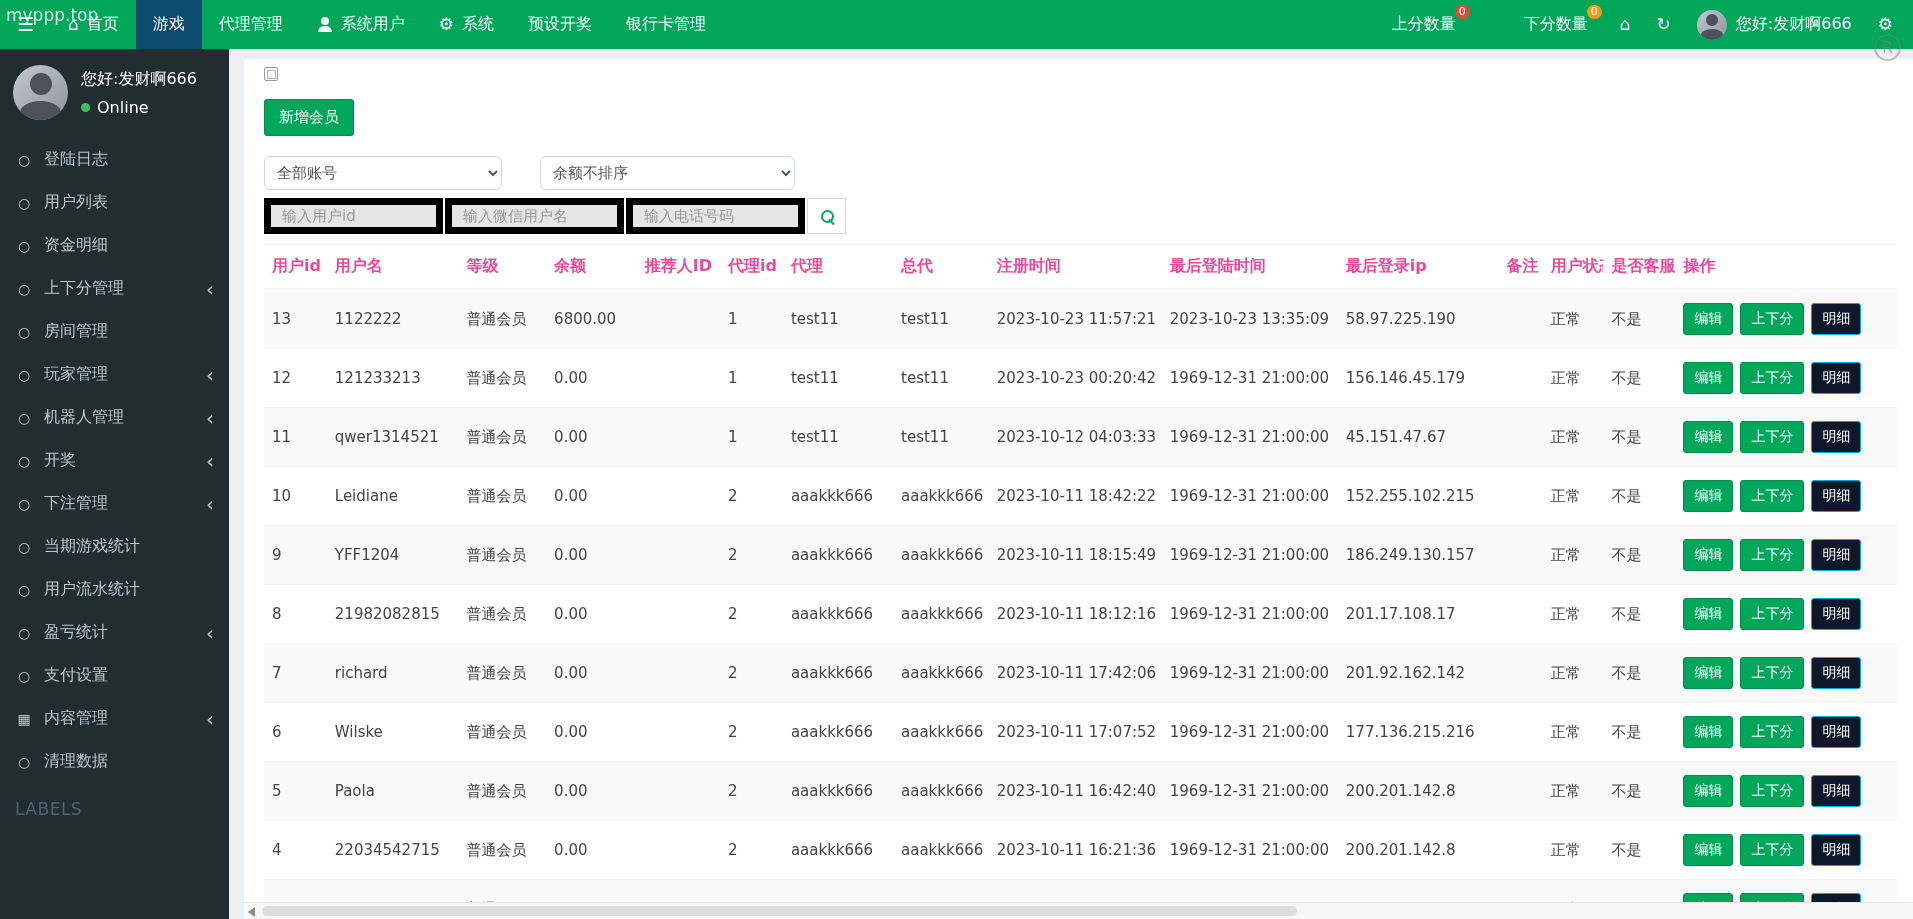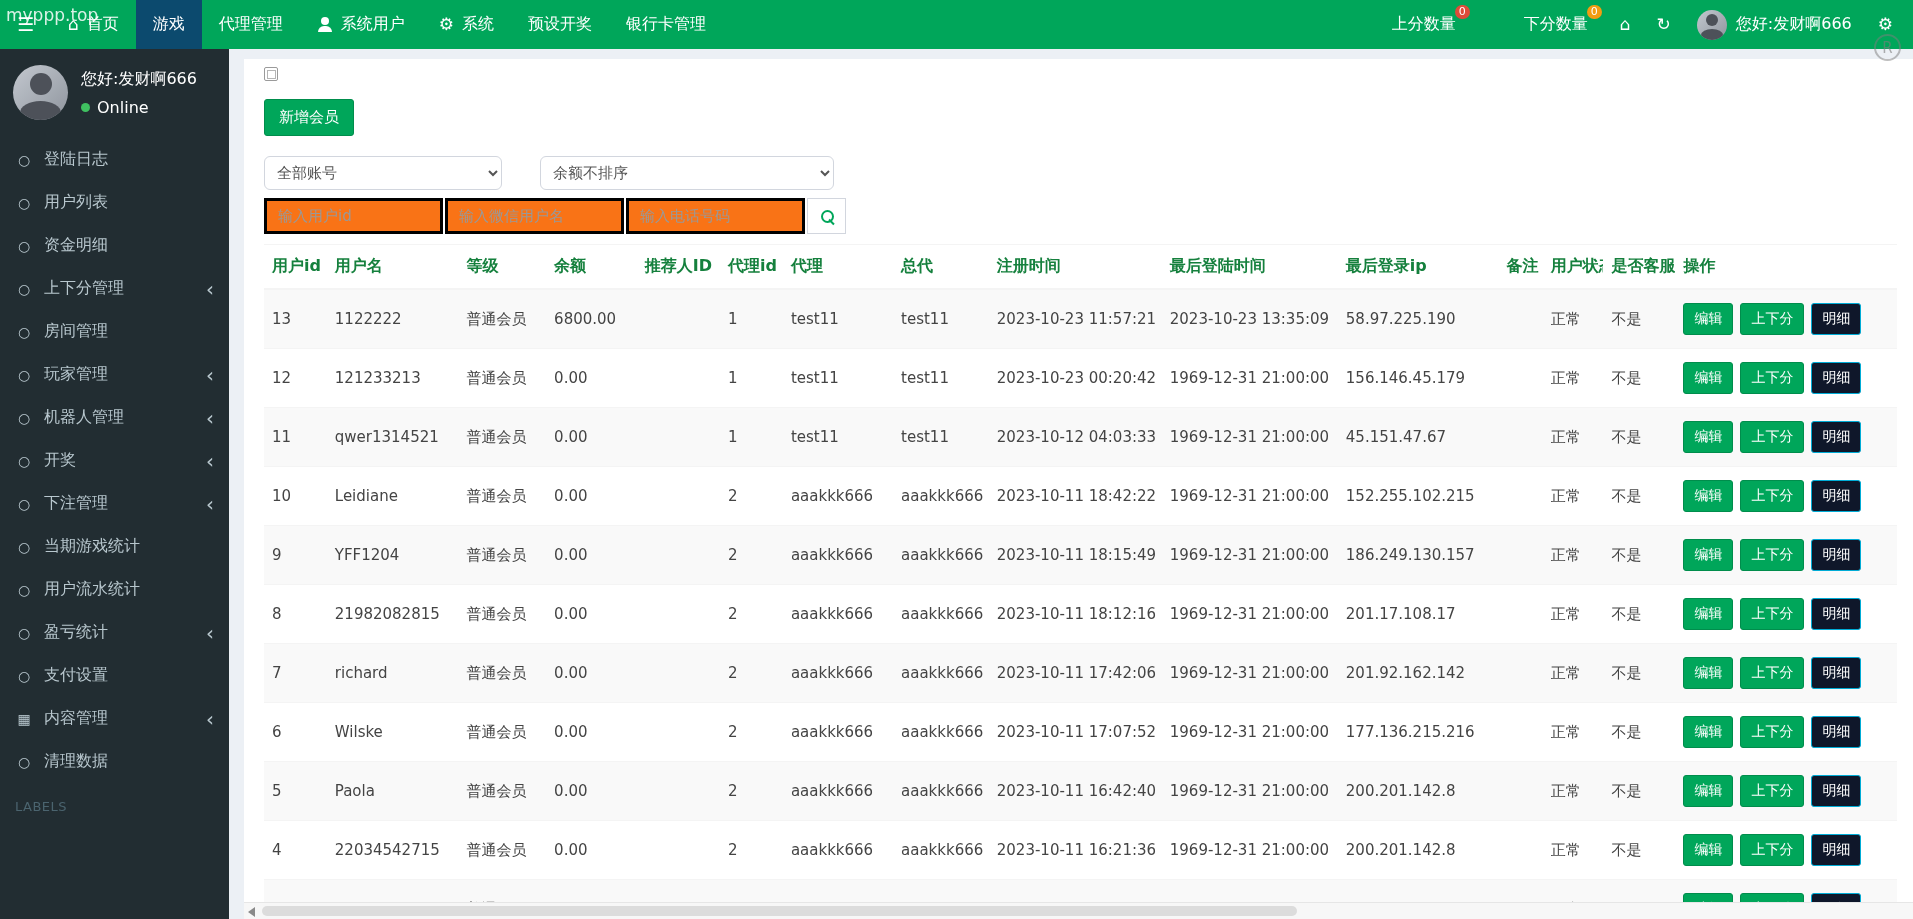--- a/index.html
+++ b/index.html
@@ -79,21 +79,21 @@
   .user-name { color: #fff; font-size: 16px; white-space: nowrap; }
   .user-status { color: #fff; font-size: 16px; display: flex; align-items: center; gap: 7px; margin-top: 8px; }
   .dot { width: 9px; height: 9px; border-radius: 50%; background: #3fc060; display: inline-block; }
   .menu { list-style: none; margin-top: 4px; }
   .menu-item {
     display: flex; align-items: center; gap: 11px; padding: 0 15px; height: 43px;
     color: #b8c7ce; font-size: 16px; cursor: pointer;
   }
   .mi-icon { width: 18px; font-size: 14px; text-align: center; flex: 0 0 18px; }
   .chev { margin-left: auto; font-size: 20px; line-height: 1; }
-  .menu-header { color: #4b646f; font-size: 13px; padding: 16px 15px 8px; letter-spacing: .5px; }
+  .menu-header { color: #4b646f; font-size: 17px; padding: 16px 15px 8px; letter-spacing: .5px; }
 
   
   .main { position: absolute; left: 229px; top: 49px; width: 1684px; height: 870px; background: #ecf0f5; }
   .card {
     position: absolute; left: 15px; top: 10px; right: 0; bottom: 0;
     background: #fff; padding: 8px 16px 16px 20px;
   }
   .panel-icon {
     display: inline-block; width: 14px; height: 14px; border: 1px solid #9a9a9a;
     border-radius: 2px; position: relative; cursor: pointer; margin-bottom: 14px;
@@ -108,46 +108,46 @@
     font-size: 15px; font-family: inherit; padding: 8px 14px; border-radius: 3px;
     cursor: pointer; margin-bottom: 20px;
   }
 
   .filter-row { margin-bottom: 8px; }
   .sel {
     height: 34px; border: 1px solid #d2d6de; background: #fff; color: #555;
     font-size: 15px; font-family: inherit; padding: 0 8px; border-radius: 6px;
   }
   .sel-account { width: 238px; margin-right: 33px; }
-  .sel-balance { width: 294px; }
+  .sel-balance { width: 255px; }
 
   .search-row { margin-bottom: 10px; display: flex; align-items: center; }
   .txt {
-    width: 179px; height: 36px; border: 3px solid #000000; background: #f97316;
+    width: 179px; height: 36px; border: 7px solid #000000; background: #e5e5e5;
     font-size: 15px; font-family: inherit; padding: 0 11px; color: #333; margin-right: 2px;
   }
   .txt::placeholder { color: #999; }
   .btn-search {
     width: 39px; height: 36px; border: 1px solid #d2d6de; background: #fff;
     cursor: pointer; display: flex; align-items: center; justify-content: center;
   }
   .icon-search { position: relative; width: 12px; height: 12px; display: inline-block; }
   .icon-search::before {
     content: ''; position: absolute; left: 0; top: 0; width: 9px; height: 9px;
     border: 2px solid #00a65a; border-radius: 50%;
   }
   .icon-search::after {
     content: ''; position: absolute; right: -2px; bottom: -1px; width: 7px; height: 2px;
     background: #00a65a; transform: rotate(45deg);
   }
 
   
   .table { width: 100%; border-collapse: collapse; table-layout: fixed; border-top: 1px solid #f4f4f4; }
   .table th {
-    text-align: left; font-size: 16px; font-weight: bold; color: #15803d;
+    text-align: left; font-size: 16px; font-weight: bold; color: #ec4899;
     padding: 11px 8px; border-bottom: 2px solid #f4f4f4; white-space: nowrap; overflow: hidden;
   }
   .table td {
     font-size: 15px; color: #444; padding: 13px 8px; border-top: 1px solid #f4f4f4;
     white-space: nowrap; overflow: hidden;
   }
   .table tbody tr:nth-child(odd) { background: #f9f9f9; }
 
   .btn-act {
     border: none; border-radius: 3px; color: #fff; font-size: 14px; font-family: inherit;

